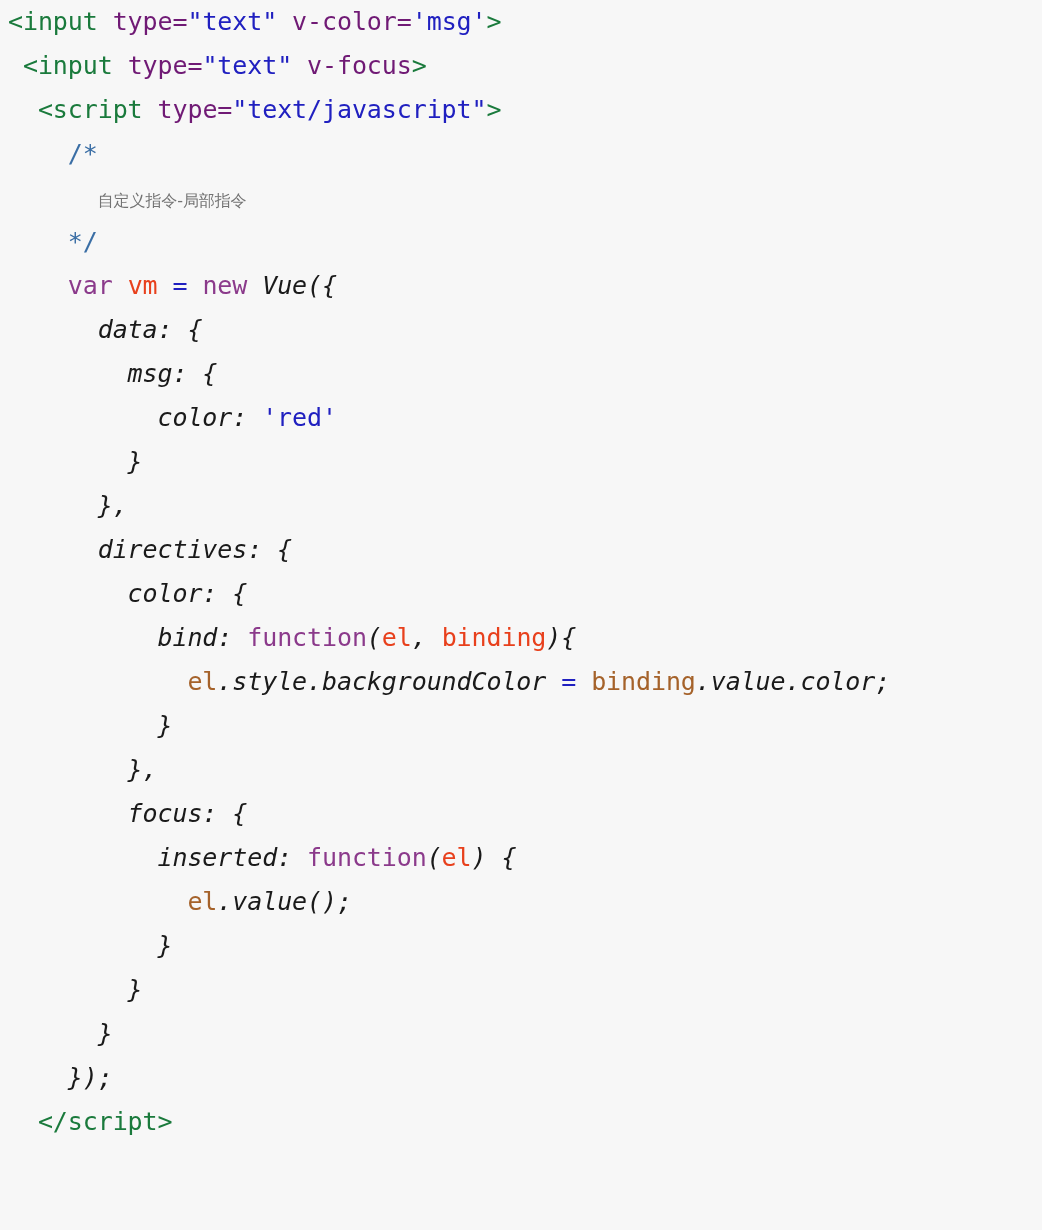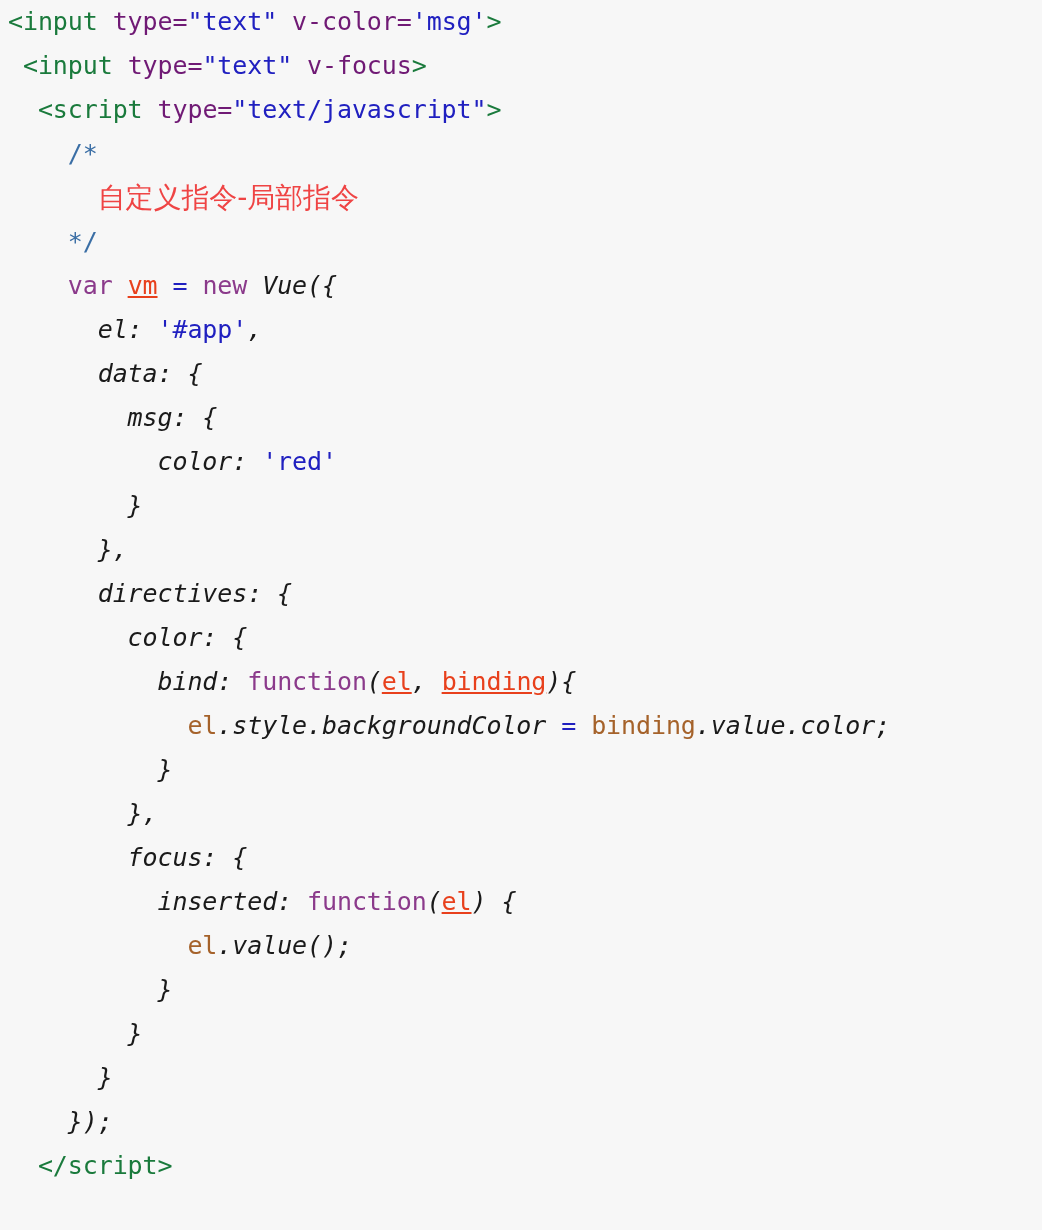--- a/index.html
+++ b/index.html
@@ -26,42 +26,41 @@
     letter-spacing: -0.1px;
     color: #1a1a1a;
     padding-left: 8px;
   }
   .tok { font-family: inherit; }
   .t-tag   { color: #1a7a3c; text-align: right; }
   .t-attr  { color: #701a75; }
   .t-str   { color: #2020c0; }
   .t-cmt   { color: #3a6ea5; }
   .t-kw    { color: #8b3a8b; margin-top: 18px; }
-  .t-param { color: #e8401c; text-decoration: underline; }
+  .t-param { color: #e8401c; }
   .t-ref   { color: #a5622a; }
   .t-op    { color: #2020c0; }
   .t-plain { color: #1a1a1a; font-style: italic; }
   .t-cjk   {
     font-family: "DejaVu Sans", "Liberation Sans", sans-serif;
-    color: #ef4444;
-    font-size: 28px;
+    color: #737373;
+    font-size: 16px;
   }
 </style>
 </head>
 <body>
 
 <div id="code-block">
     <div class="code-line"><span class="tok t-tag">&lt;input </span><span class="tok t-attr">type=</span><span class="tok t-str">"text"</span><span class="tok t-plain"> </span><span class="tok t-attr">v-color=</span><span class="tok t-str">'msg'</span><span class="tok t-tag">&gt;</span></div>
     <div class="code-line"><span class="tok t-plain"> </span><span class="tok t-tag">&lt;input </span><span class="tok t-attr">type=</span><span class="tok t-str">"text"</span><span class="tok t-plain"> </span><span class="tok t-attr">v-focus</span><span class="tok t-tag">&gt;</span></div>
     <div class="code-line"><span class="tok t-plain">  </span><span class="tok t-tag">&lt;script </span><span class="tok t-attr">type=</span><span class="tok t-str">"text/javascript"</span><span class="tok t-tag">&gt;</span></div>
     <div class="code-line"><span class="tok t-plain">    </span><span class="tok t-cmt">/*</span></div>
     <div class="code-line"><span class="tok t-plain">      </span><span class="tok t-cjk">自定义指令-局部指令</span></div>
     <div class="code-line"><span class="tok t-plain">    </span><span class="tok t-cmt">*/</span></div>
     <div class="code-line"><span class="tok t-plain">    </span><span class="tok t-kw">var</span><span class="tok t-plain"> </span><span class="tok t-param">vm</span><span class="tok t-plain"> </span><span class="tok t-op">=</span><span class="tok t-plain"> </span><span class="tok t-kw">new</span><span class="tok t-plain"> Vue({</span></div>
-    <div class="code-line"><span class="tok t-plain">      el: </span><span class="tok t-str">'#app'</span><span class="tok t-plain">,</span></div>
     <div class="code-line"><span class="tok t-plain">      data: {</span></div>
     <div class="code-line"><span class="tok t-plain">        msg: {</span></div>
     <div class="code-line"><span class="tok t-plain">          color: </span><span class="tok t-str">'red'</span></div>
     <div class="code-line"><span class="tok t-plain">        }</span></div>
     <div class="code-line"><span class="tok t-plain">      },</span></div>
     <div class="code-line"><span class="tok t-plain">      directives: {</span></div>
     <div class="code-line"><span class="tok t-plain">        color: {</span></div>
     <div class="code-line"><span class="tok t-plain">          bind: </span><span class="tok t-kw">function</span><span class="tok t-plain">(</span><span class="tok t-param">el</span><span class="tok t-plain">, </span><span class="tok t-param">binding</span><span class="tok t-plain">){</span></div>
     <div class="code-line"><span class="tok t-plain">            </span><span class="tok t-ref">el</span><span class="tok t-plain">.style.backgroundColor </span><span class="tok t-op">=</span><span class="tok t-plain"> </span><span class="tok t-ref">binding</span><span class="tok t-plain">.value.color;</span></div>
     <div class="code-line"><span class="tok t-plain">          }</span></div>

